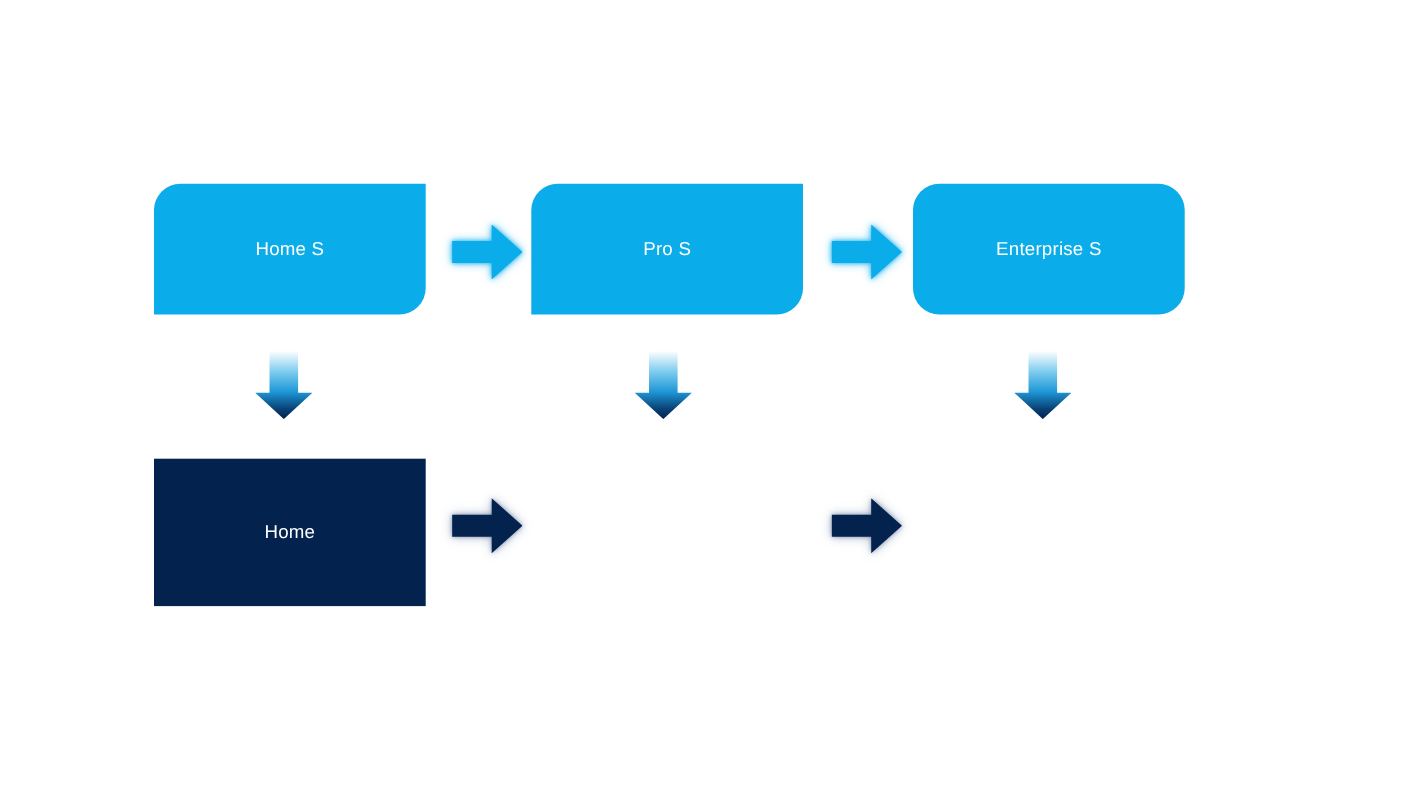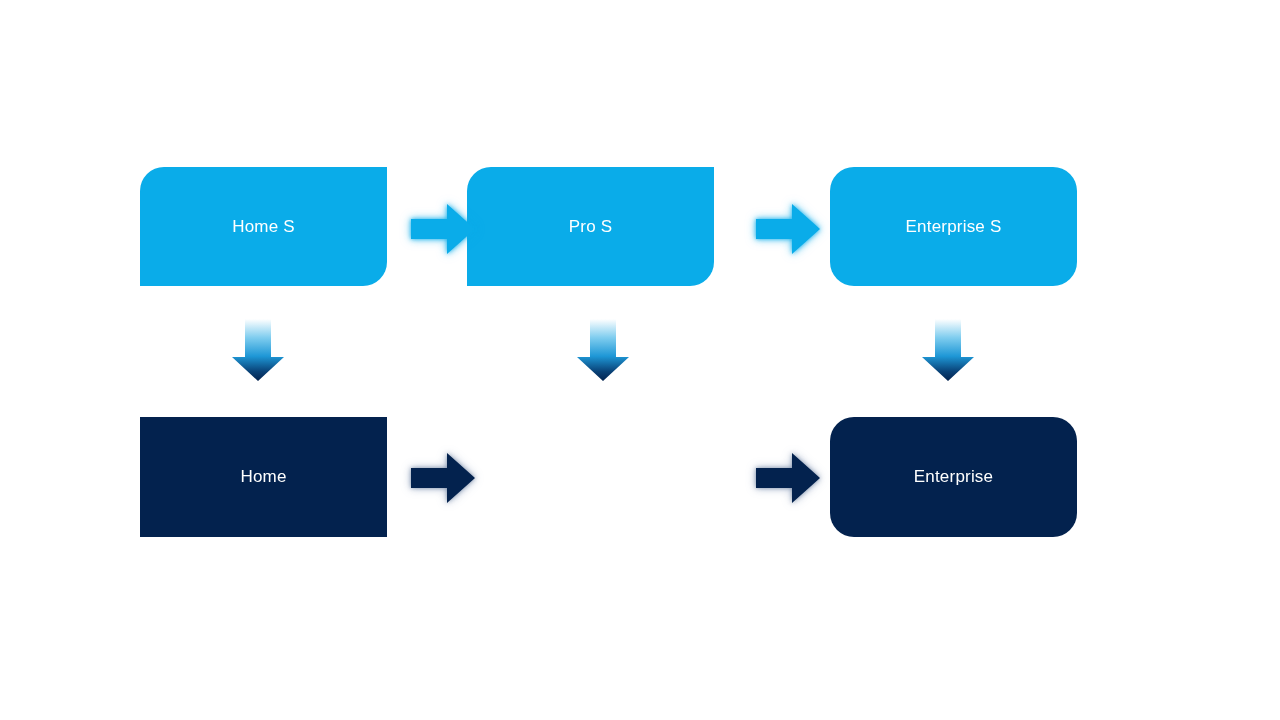--- a/index.html
+++ b/index.html
@@ -29,24 +29,24 @@
   }
   .box-top {
     background: #0aace9;
     border-radius: 24px 0 24px 0;
   }
   .box-bottom {
     background: #03224e;
     border-radius: 0;
   }
   .col1 { left: 140px; }
-  .col2 { left: 467px; }
+  .col2 { left: 483px; }
   .col3 { left: 830px; border-radius: 24px; }
   .row-top { top: 167px; }
-  .row-bottom { top: 417px; height: 120px; }
+  .row-bottom { top: 417px; height: 134px; }
 
   .h-arrow {
     position: absolute;
     width: 64px;
     height: 50px;
   }
   .h-arrow-top {
     top: 204px;
     filter: drop-shadow(0 0 2px rgba(10,172,233,0.85)) drop-shadow(0 0 4px rgba(10,172,233,0.55));
   }
@@ -113,23 +113,20 @@
   <svg class="v-arrow v-col2" viewBox="0 0 52 62">
     <polygon points="13,0 39,0 39,38 52,38 26,62 0,38 13,38" fill="url(#downGrad)"></polygon>
   </svg>
   <svg class="v-arrow v-col3" viewBox="0 0 52 62">
     <polygon points="13,0 39,0 39,38 52,38 26,62 0,38 13,38" fill="url(#downGrad)"></polygon>
   </svg>
 
   <div class="box box-bottom row-bottom col1">
     <span>Home</span>
   </div>
-  <div class="box box-bottom row-bottom col3">
-    <span>Enterprise</span>
-  </div>
 
   <svg class="h-arrow h-arrow-bottom gap1" viewBox="0 0 64 50">
     <polygon points="0,15 36,15 36,0 64,25 36,50 36,35 0,35" fill="#03224e"></polygon>
   </svg>
   <svg class="h-arrow h-arrow-bottom gap2" viewBox="0 0 64 50">
     <polygon points="0,15 36,15 36,0 64,25 36,50 36,35 0,35" fill="#03224e"></polygon>
   </svg>
 
 </div>
 

